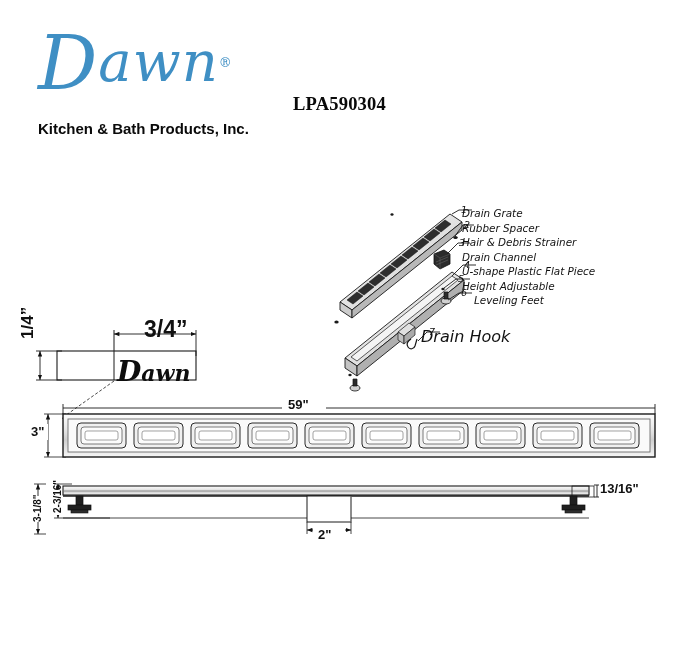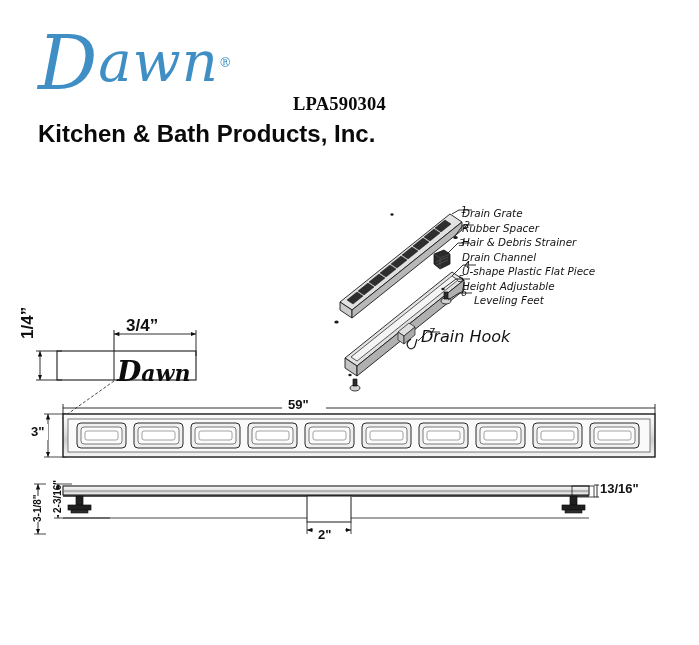--- a/index.html
+++ b/index.html
@@ -50,21 +50,21 @@
     font-size: 13px;
     vertical-align: 14px;
     color: #3f8fc4;
   }
   .logo-tagline {
     position: absolute;
     left: 0px;
     top: 86px;
     font-family: "Liberation Sans", sans-serif;
     font-weight: bold;
-    font-size: 24px;
+    font-size: 15px;
     color: #0a0a0a;
     white-space: nowrap;
   }
   .model-no {
     position: absolute;
     left: 293px;
     top: 94px;
     font-family: Liberation Serif, serif;
     font-weight: bold;
     font-size: 18.5px;
@@ -100,21 +100,21 @@
     white-space: nowrap;
   }
   
   .dim {
     position: absolute;
     font-family: "Liberation Sans", sans-serif;
     font-weight: bold;
     color: #111111;
     white-space: nowrap;
   }
-  .dim-34 { left: 126px; top: 316px; font-size: 17px; }
+  .dim-34 { left: 144px; top: 316px; font-size: 23px; }
   .dim-14 {
     left: 18px; top: 339px; font-size: 17px;
     transform: rotate(-90deg);
     transform-origin: left top;
   }
   .dim-59 { left: 288px; top: 397px; font-size: 13px; }
   .dim-3  { left: 31px; top: 424px; font-size: 13px; }
   .dim-218 {
     left: 52px; top: 513px; font-size: 10px;
     transform: rotate(-90deg);

